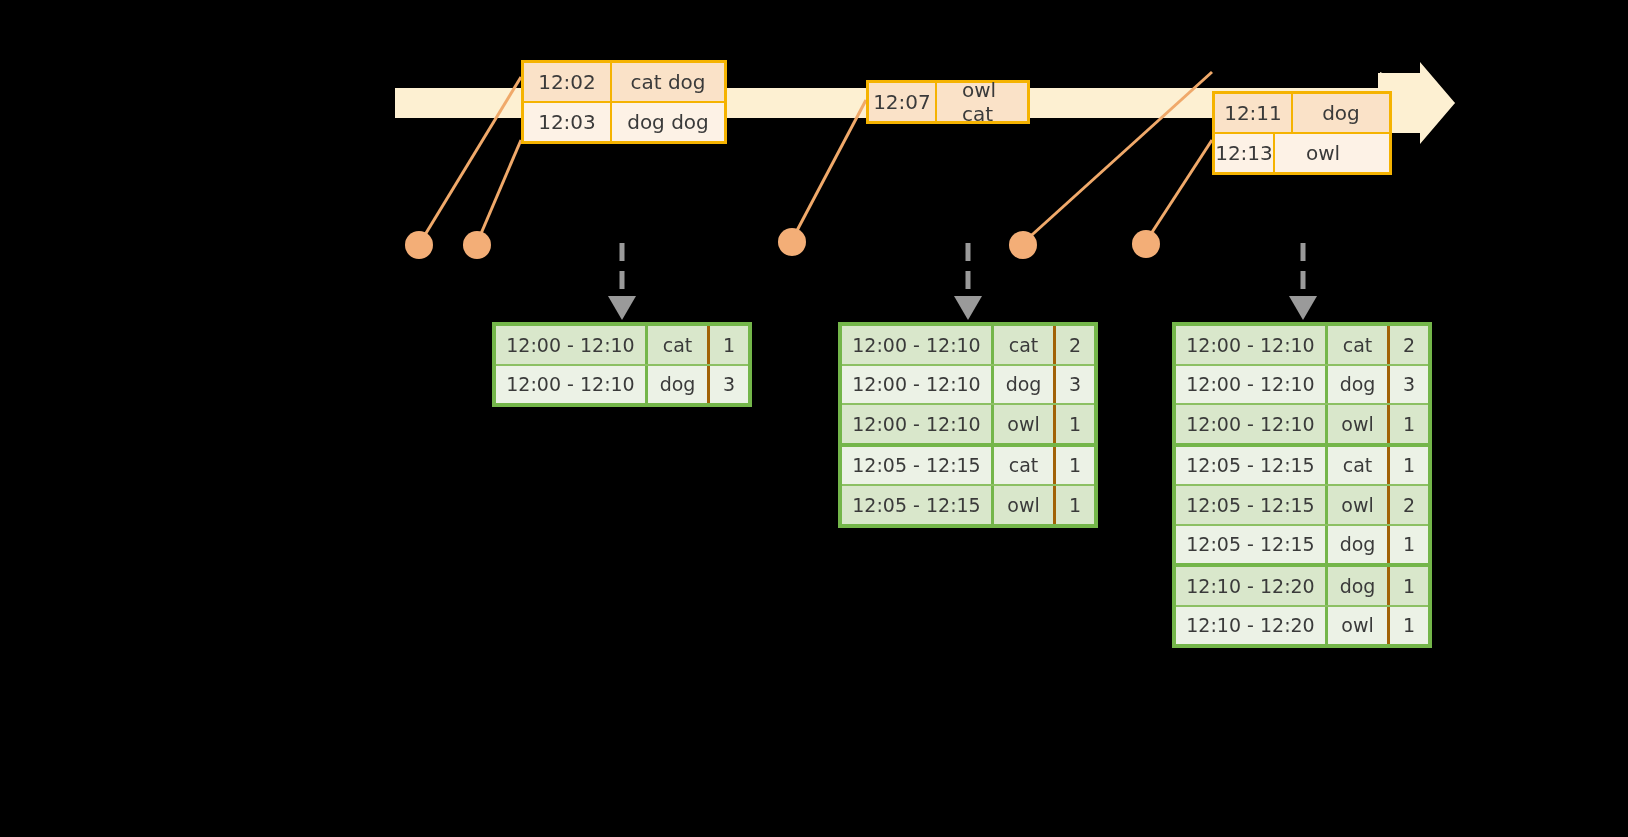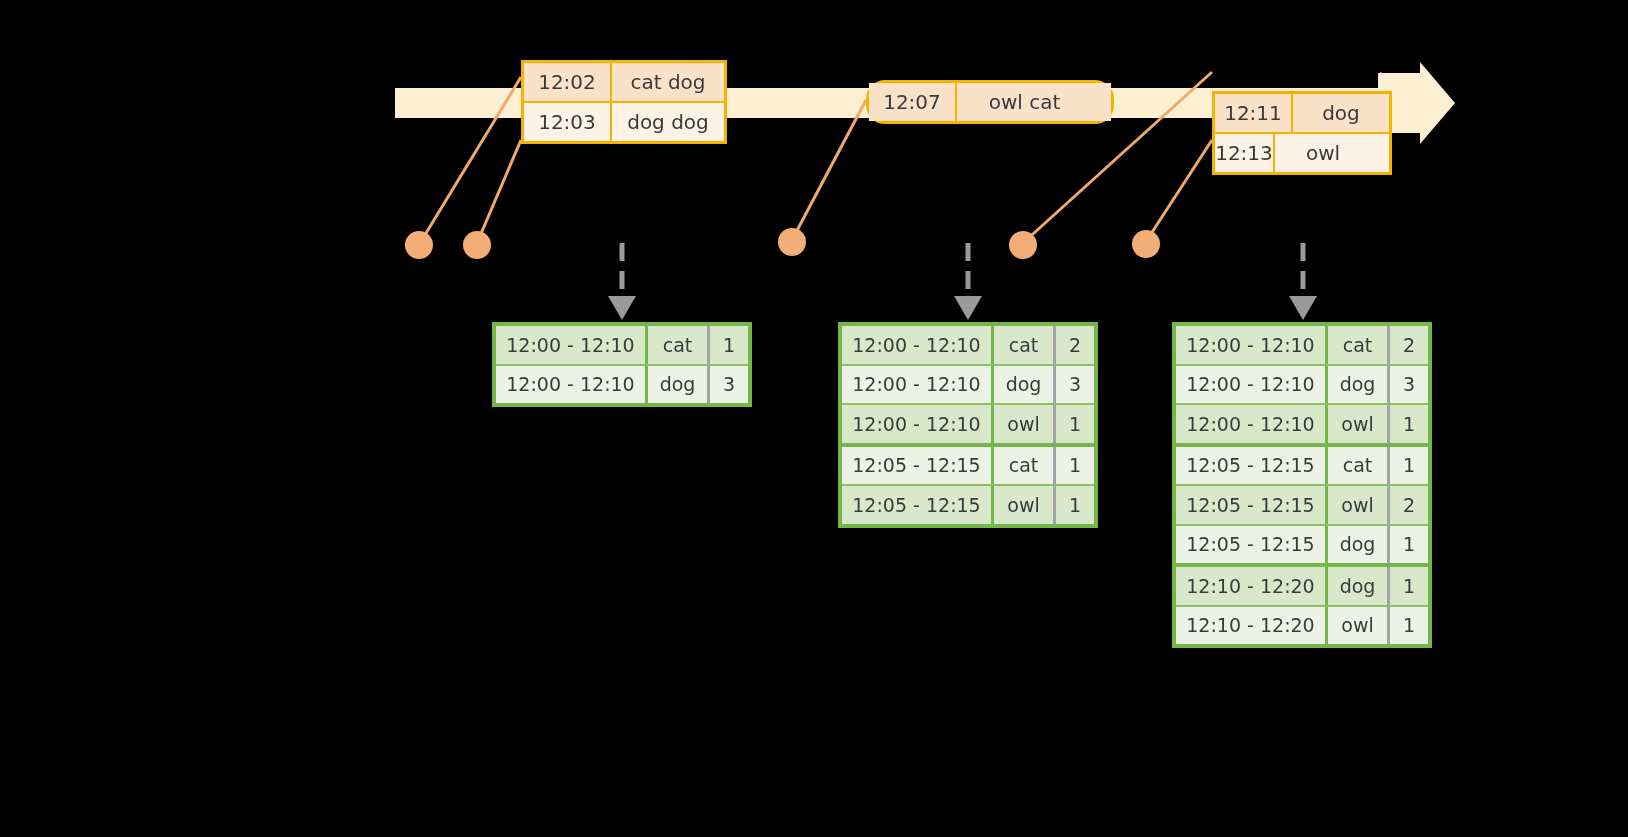--- a/index.html
+++ b/index.html
@@ -80,21 +80,21 @@
   .res-row.sep-thin { border-bottom: 2px solid #8cc063; }
   .res-cell {
     display: flex;
     align-items: center;
     justify-content: center;
     font-size: 19px;
     color: #3a3a3a;
     box-sizing: border-box;
   }
   .res-cell.c-range { border-right: 3px solid #74b64a; }
-  .res-cell.c-word  { border-right: 3px solid #a3a3a3; }
+  .res-cell.c-word  { border-right: 3px solid #a16207; }
 </style>
 </head>
 <body>
 
 <div id="stage">
 
   <svg id="bg-svg" viewBox="0 0 1628 837">
 
     <g>
       <rect x="395" y="88" width="985" height="30" fill="#fdf0d2"></rect>
@@ -134,21 +134,21 @@
     <div class="event-row shade-dark">
       <div class="cell-time" style="width:88px;">12:02</div>
       <div class="cell-words" style="width:112px;">cat dog</div>
     </div>
     <div class="event-row shade-light">
       <div class="cell-time" style="width:88px;">12:03</div>
       <div class="cell-words" style="width:112px;">dog dog</div>
     </div>
   </div>
 
-  <div class="event-box" style="left:866px; top:80px; width:248px;border-radius:19px;">
+  <div class="event-box" style="left:866px; top:80px; width:164px;">
     <div class="event-row shade-dark">
       <div class="cell-time" style="width:88px;">12:07</div>
       <div class="cell-words" style="width:110px;padding-left:25px;">owl cat</div>
     </div>
   </div>
 
   <div class="event-box" style="left:1212px; top:60px; width:180px;margin-top:31px;">
     <div class="event-row shade-dark">
       <div class="cell-time" style="width:78px;">12:11</div>
       <div class="cell-words" style="width:96px;">dog</div>

